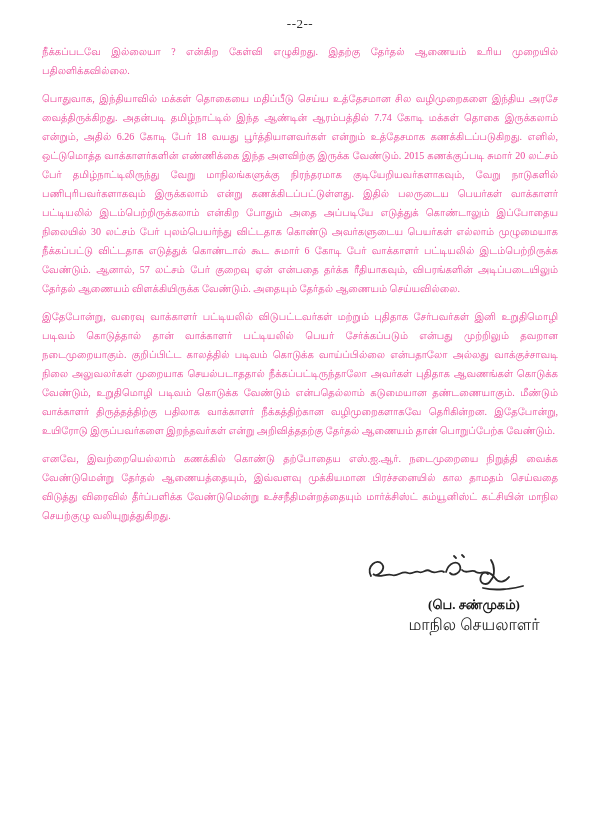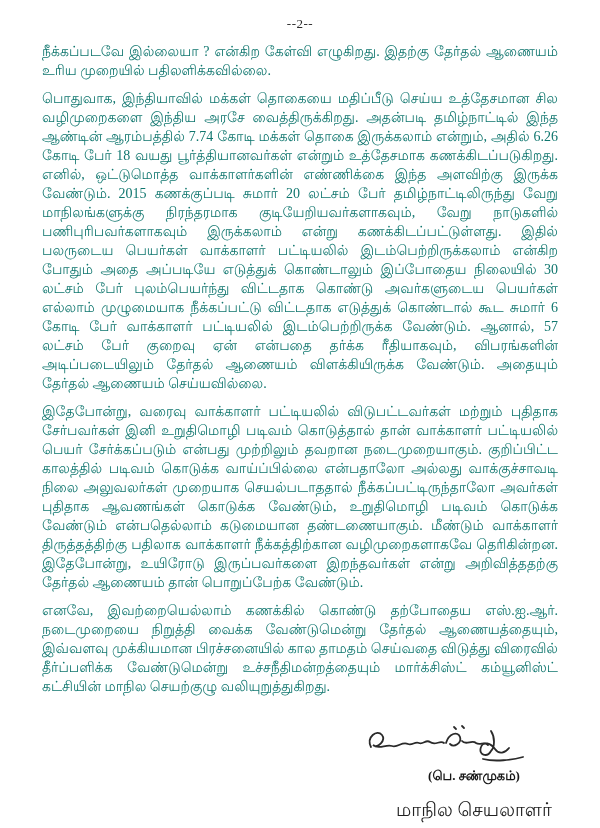--- a/index.html
+++ b/index.html
@@ -22,25 +22,25 @@
     background: #ffffff;
   }
   .page-number {
     text-align: center;
     font-size: 13px;
     color: #2a2a2a;
     margin-bottom: 10px;
     letter-spacing: 0.5px;
   }
   .para {
-    font-size: 14px;
+    font-size: 10px;
     line-height: 19px;
     text-align: justify;
     margin: 0 0 9px 0;
-    color: #0f766e;
+    color: #ec4899;
   }
   .sig-block {
     margin-top: 24px;
     width: -moz-fit-content;
     width: fit-content;
     margin-left: auto;
     margin-right: 0;
     display: flex;
     flex-direction: column;
     align-items: center;
@@ -50,22 +50,22 @@
     transform: translateX(-26px);
     margin-bottom: 2px;
   }
   .sig-name {
     font-weight: bold;
     font-size: 13px;
     color: #161616;
     white-space: nowrap;
   }
   .sig-title {
-    font-size: 19px;
-    margin-top: 14px;
+    font-size: 16px;
+    margin-top: 2px;
     color: #222222;
     white-space: nowrap;
   }
 </style>
 </head>
 <body>
 
 <div class="page">
 
   <div class="page-number">--2--</div>

